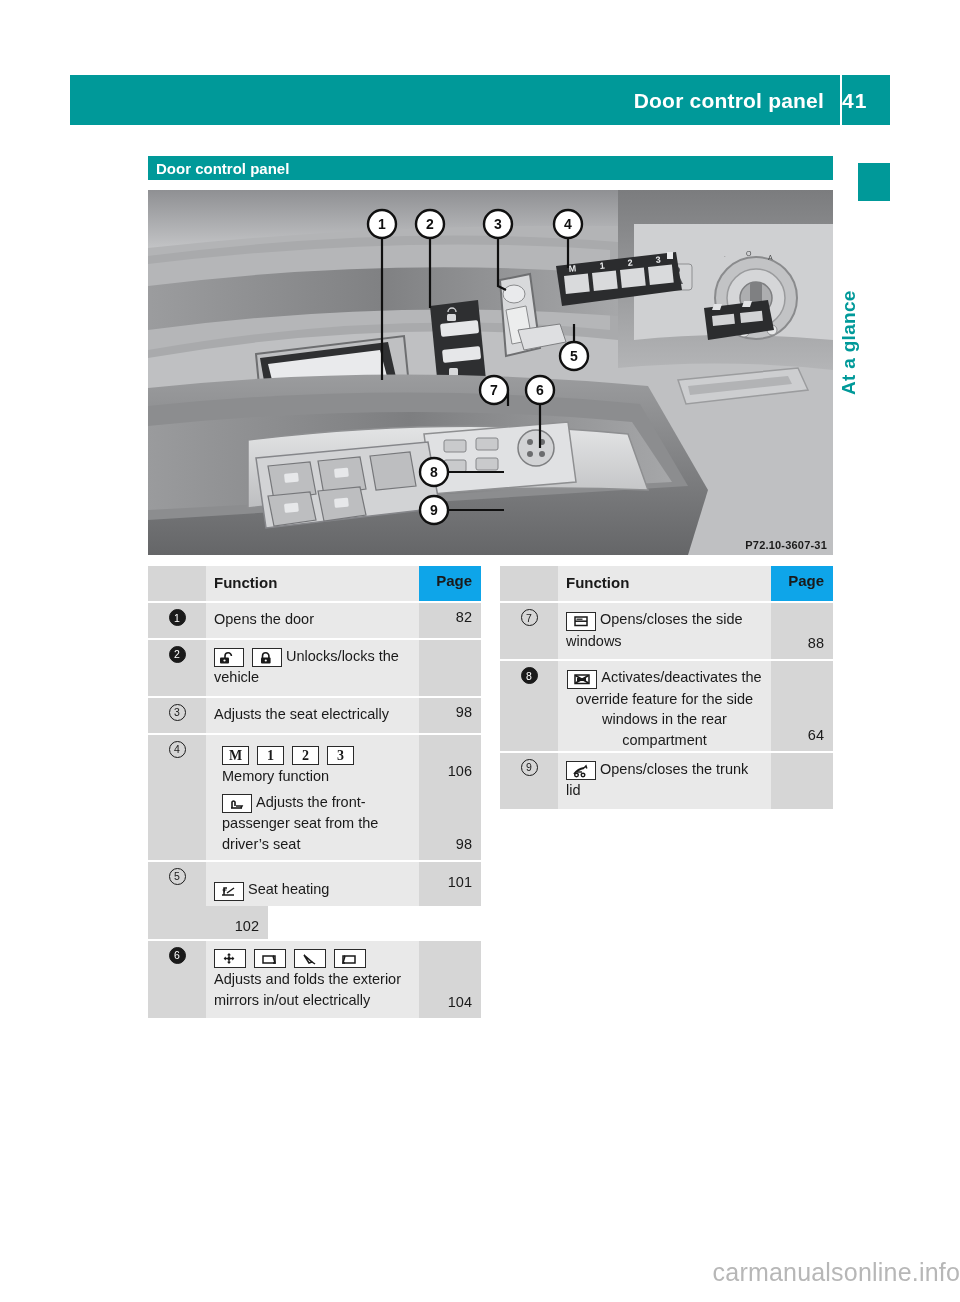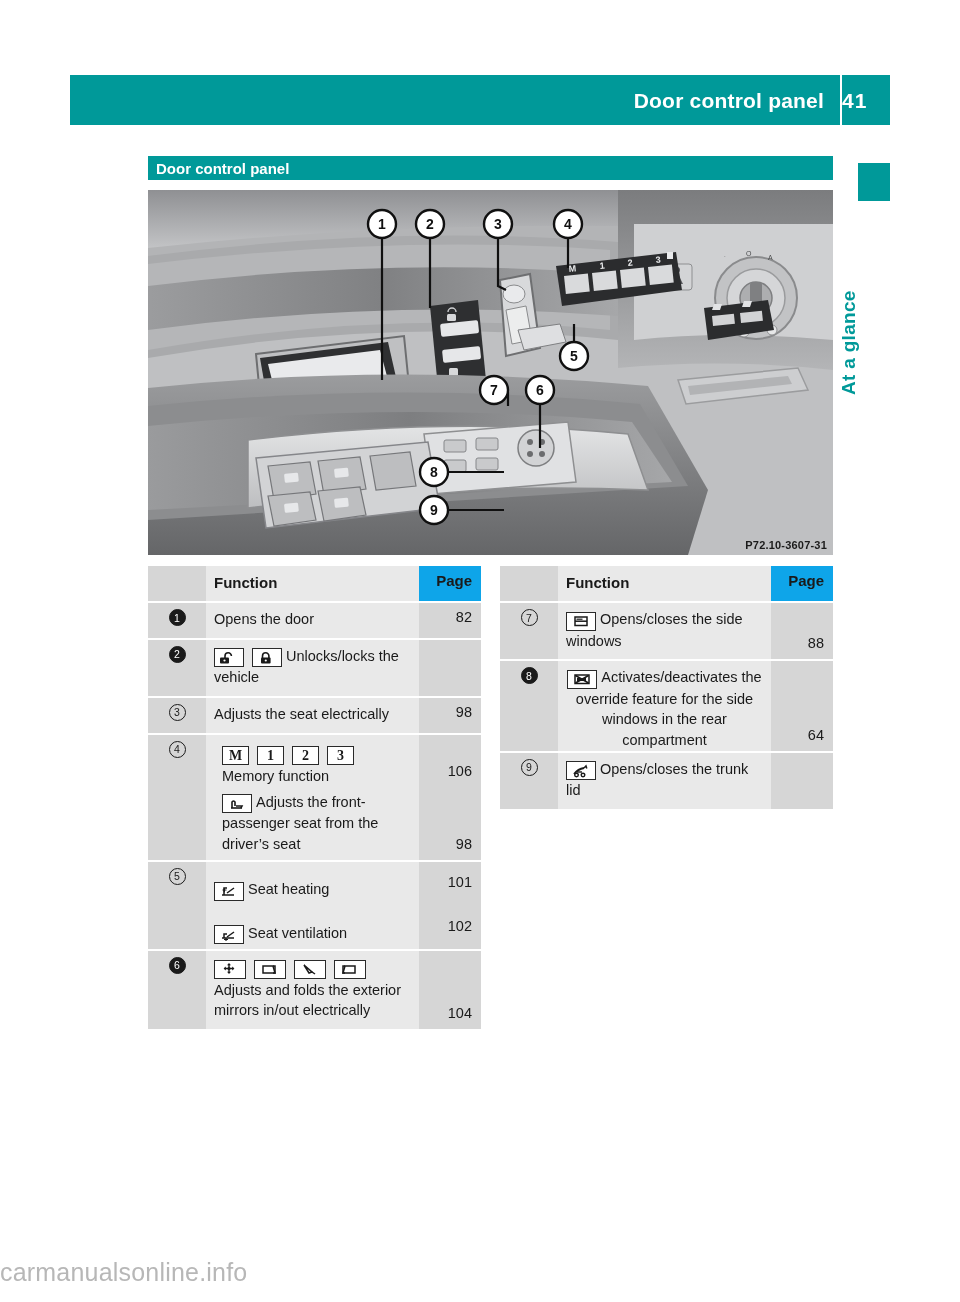--- a/index.html
+++ b/index.html
@@ -148,21 +148,21 @@
   .fn-line + .fn-line { margin-top: 1px; }
 
   
   .pair { display:flex; width:100%; }
   .pair .c-fn { padding-top:17px; padding-bottom:5px; }
   .pair .c-pg { padding-top:12px; padding-bottom:5px; }
 
   
   .watermark {
     position:absolute; left: 0; right: 0; top: 1258px;
-    text-align:left;
+    text-align:right;
     color:#b7b7b7; font-size: 25px; letter-spacing: .2px;
   }
 </style>
 </head>
 <body>
 
 <div class="header-band">
   <div class="header-title">Door control panel</div>
   <div class="header-rule"></div>
   <div class="header-page">41</div>
@@ -472,30 +472,20 @@
                 <path d="M4 11 h12" stroke="#1a1a1a" stroke-width="1.5" fill="none"></path>
                 <path d="M6 11 V4 l3 0" stroke="#1a1a1a" stroke-width="1.5" fill="none"></path>
                 <path d="M9 9 l7 -5" stroke="#1a1a1a" stroke-width="1.5" fill="none"></path>
                 <path d="M4.5 6 h4 M6.3 4.2 v4" stroke="#1a1a1a" stroke-width="1.2"></path>
               </svg>
           </span><span>Seat heating</span>
         </div>
         <div class="c-pg">101</div>
       </div>
       <div class="pair">
-        <div class="c-fn">
-          <span class="gicon">
-            <svg width="22" height="14" viewBox="0 0 22 14">
-                <path d="M4 10 h12" stroke="#1a1a1a" stroke-width="1.5" fill="none"></path>
-                <path d="M6 10 V6 l3 0" stroke="#1a1a1a" stroke-width="1.5" fill="none"></path>
-                <path d="M9 9 l7 -5" stroke="#1a1a1a" stroke-width="1.5" fill="none"></path>
-                <path d="M6 11.5 h4 M8 10 v3" stroke="#1a1a1a" stroke-width="1.2"></path>
-              </svg>
-          </span><span>Seat ventilation</span>
-        </div>
         <div class="c-pg">102</div>
       </div>
     </div>
   </div>
 
   <div class="row">
     <div class="c-num">
       <span class="cnum filled">6</span>
     </div>
     <div class="c-fn" style="padding-bottom:8px;">

